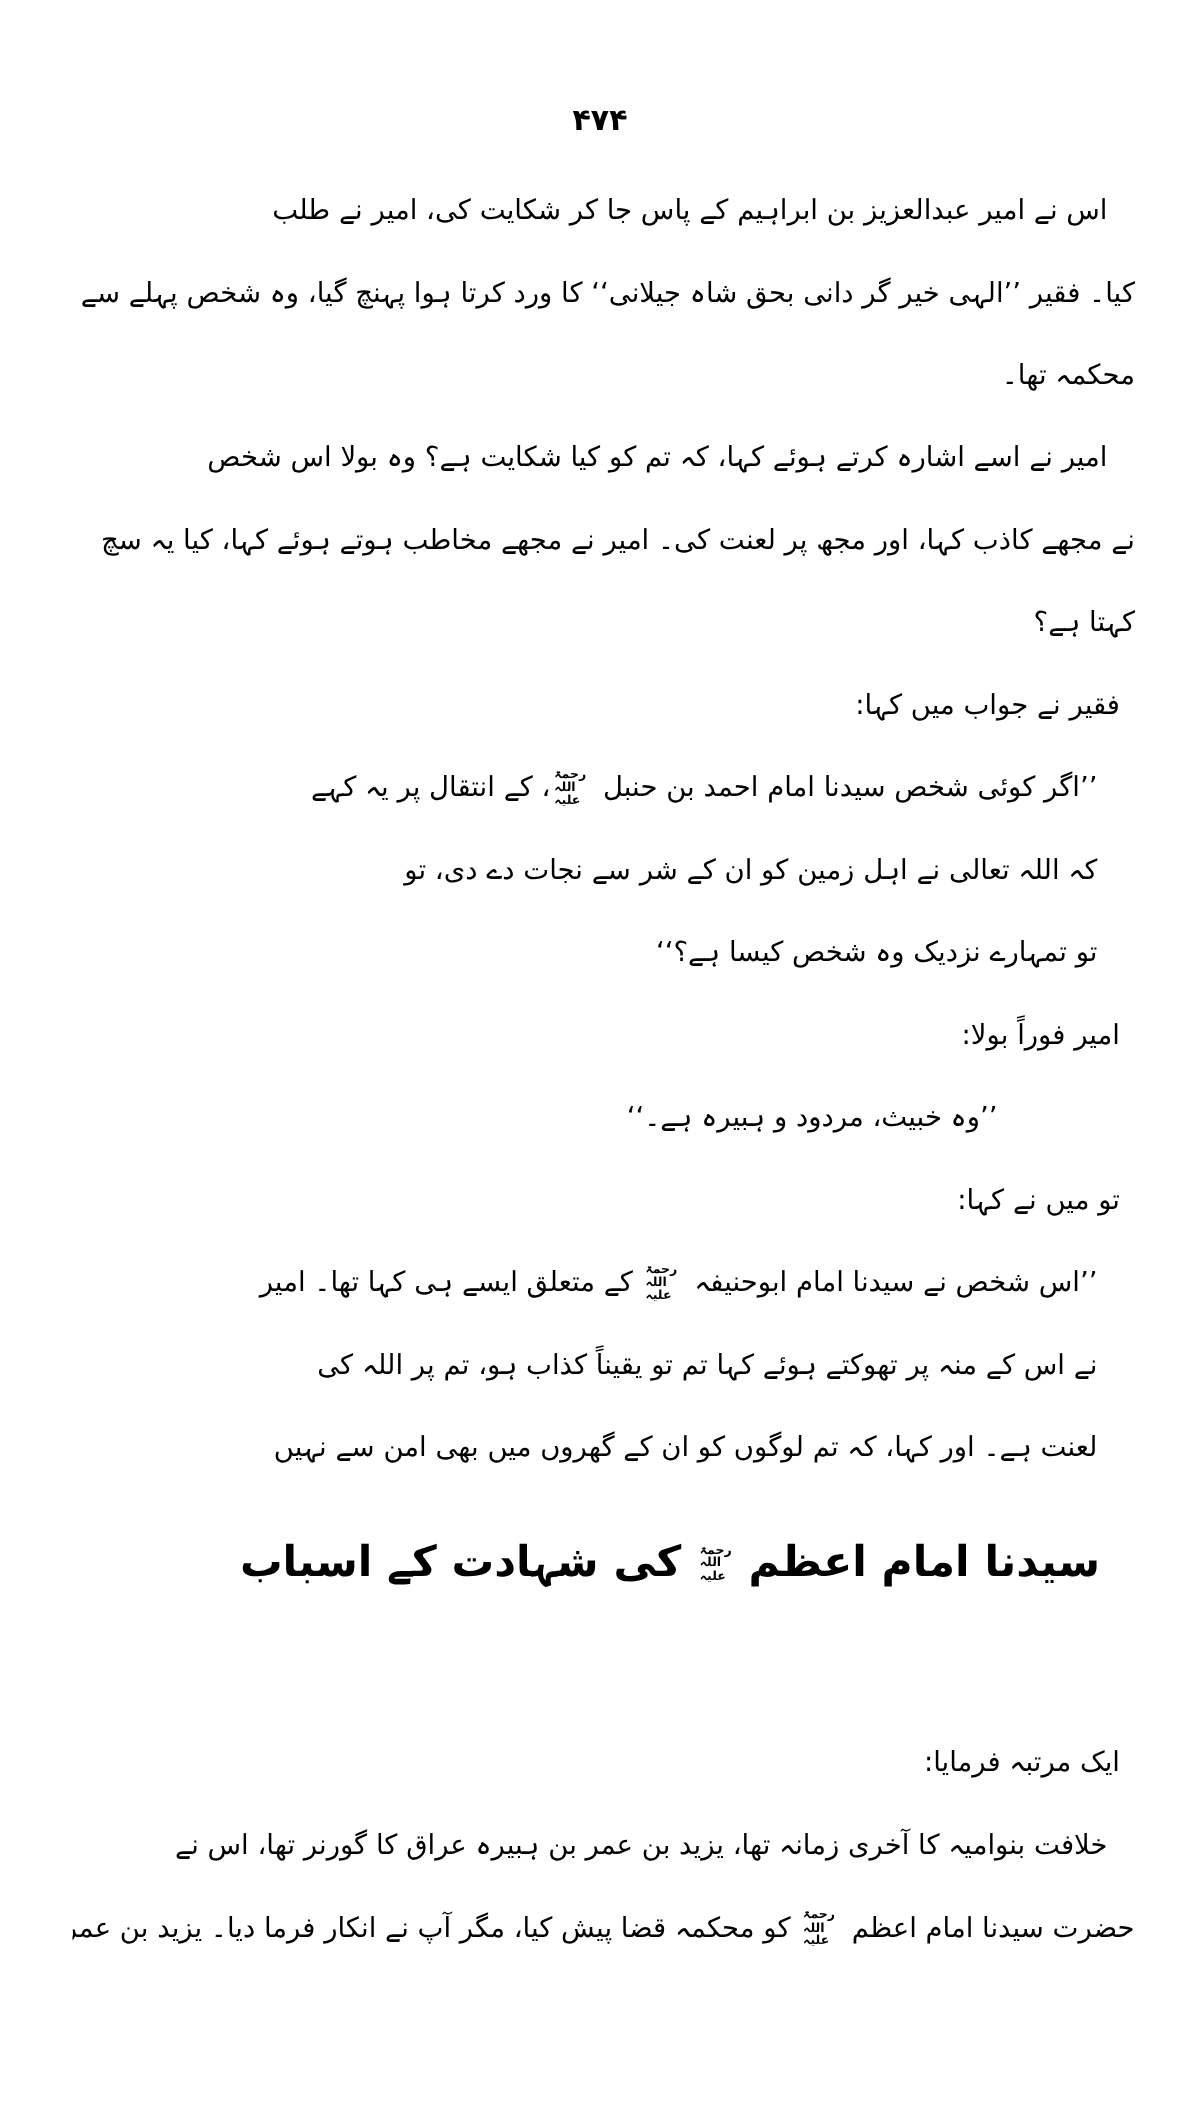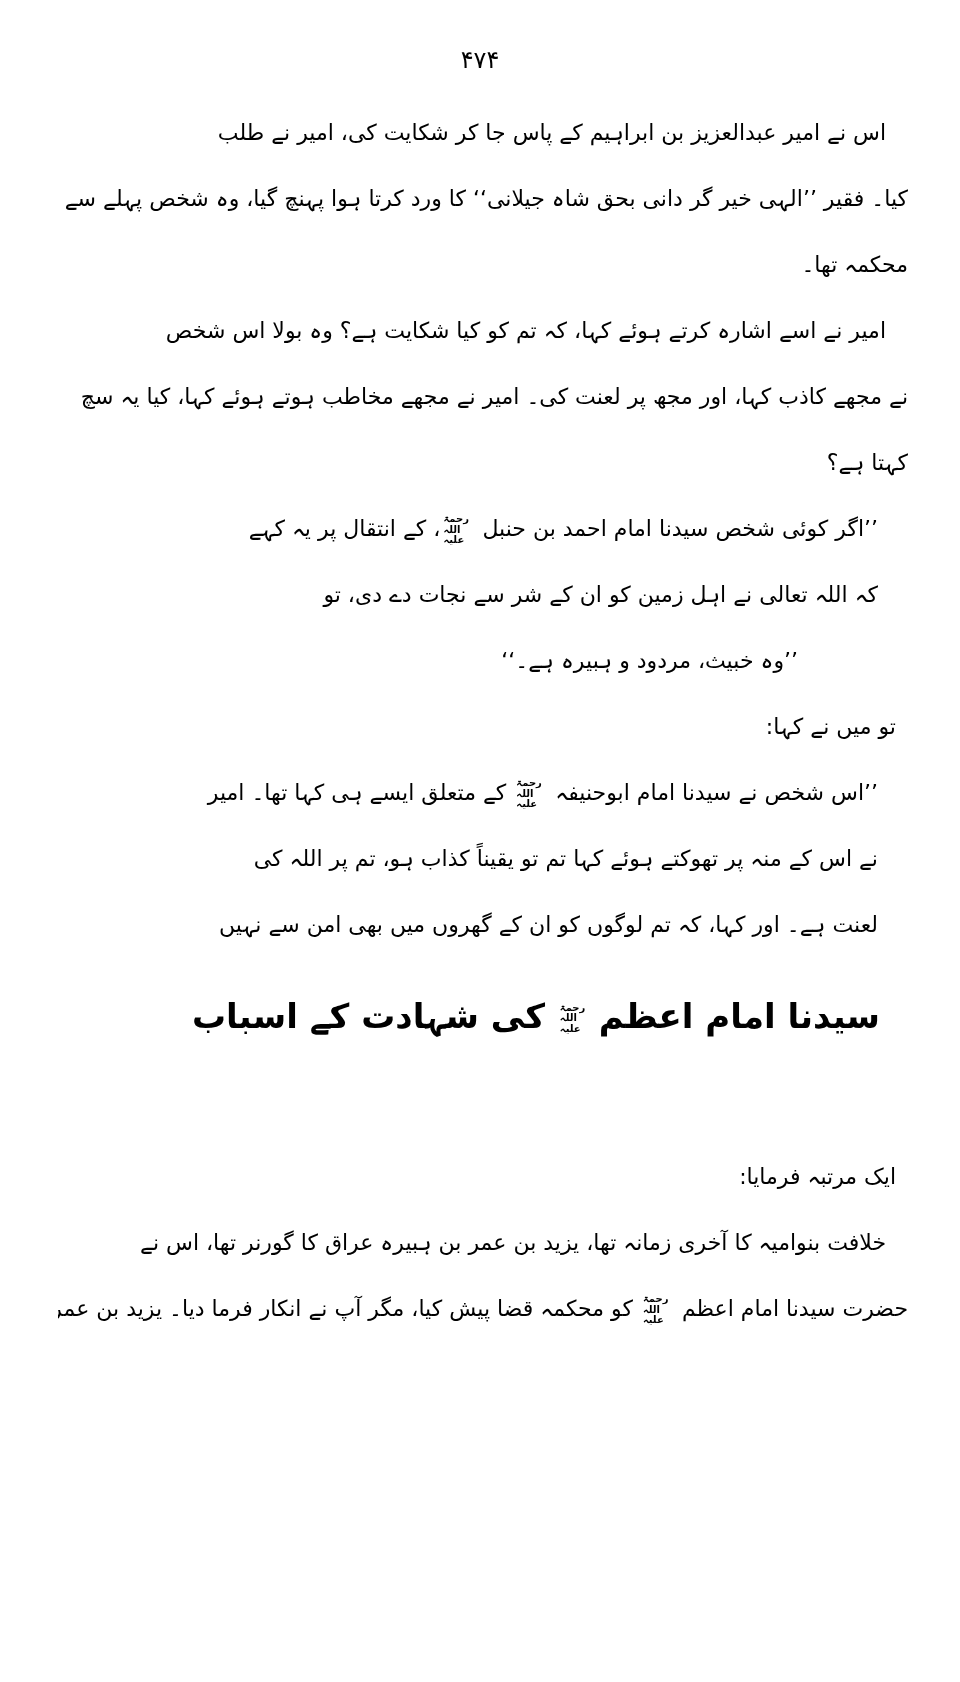--- a/index.html
+++ b/index.html
@@ -7,24 +7,24 @@
     width:960px;height:1682px;
     margin:0 auto;
     background:#ffffff;
     color:#000;
     font-family:"DejaVu Sans", sans-serif;
     direction:rtl;
     overflow:hidden;
     position:relative;
   }
   .page-number{
-    padding-top:46px;
+    padding-top:82px;
     text-align:center;
     font-size:24px;
-    font-weight:normal;
+    font-weight:bold;
     letter-spacing:3px;
   }
   #text-body{
     padding:26px 52px 0 58px;
   }
   .line{
     line-height:66px;
     height:66px;
     font-size:22px;
     text-align:right;
@@ -65,23 +65,30 @@
       <div class="blk blk-para">
         <div class="line first">اس نے امیر عبدالعزیز بن ابراہیم کے پاس جا کر شکایت کی، امیر نے طلب</div>
         <div class="line">کیا۔ فقیر ’’الہی خیر گر دانی بحق شاہ جیلانی‘‘ کا ورد کرتا ہوا پہنچ گیا، وہ شخص پہلے سے وہاں</div>
         <div class="line last">محکمہ تھا۔</div>
       </div>
       <div class="blk blk-para">
         <div class="line first">امیر نے اسے اشارہ کرتے ہوئے کہا، کہ تم کو کیا شکایت ہے؟ وہ بولا اس شخص</div>
         <div class="line">نے مجھے کاذب کہا، اور مجھ پر لعنت کی۔ امیر نے مجھے مخاطب ہوتے ہوئے کہا، کیا یہ سچ</div>
         <div class="line last">کہتا ہے؟</div>
       </div>
+      <div class="blk blk-speaker">
+        <div class="line first last">فقیر نے جواب میں کہا:</div>
+      </div>
       <div class="blk blk-quote">
         <div class="line first">’’اگر کوئی شخص سیدنا امام احمد بن حنبل<span class="seal">رحمۃ اللہ علیہ</span>، کے انتقال پر یہ کہے</div>
         <div class="line">کہ اللہ تعالی نے اہل زمین کو ان کے شر سے نجات دے دی، تو</div>
+        <div class="line last">تو تمہارے نزدیک وہ شخص کیسا ہے؟‘‘</div>
+      </div>
+      <div class="blk blk-speaker">
+        <div class="line first last">امیر فوراً بولا:</div>
       </div>
       <div class="blk blk-quote narrow">
         <div class="line first last">’’وہ خبیث، مردود و ہبیرہ ہے۔‘‘</div>
       </div>
       <div class="blk blk-speaker">
         <div class="line first last">تو میں نے کہا:</div>
       </div>
       <div class="blk blk-quote">
         <div class="line first">’’اس شخص نے سیدنا امام ابوحنیفہ<span class="seal">رحمۃ اللہ علیہ</span> کے متعلق ایسے ہی کہا تھا۔ امیر</div>
         <div class="line">نے اس کے منہ پر تھوکتے ہوئے کہا تم تو یقیناً کذاب ہو، تم پر اللہ کی</div>

